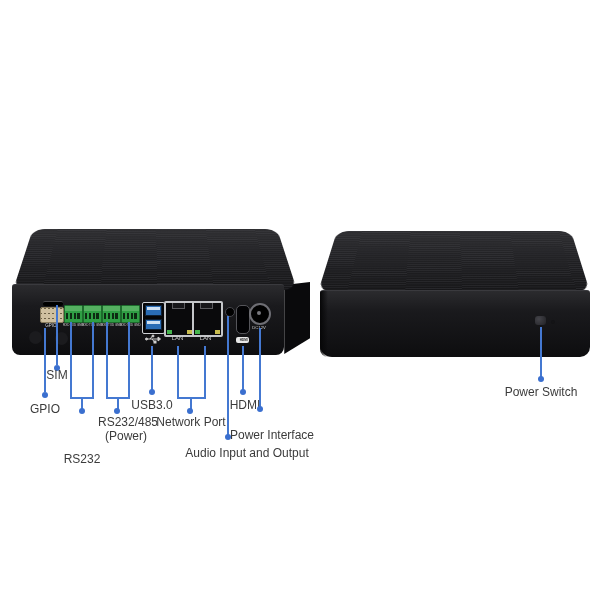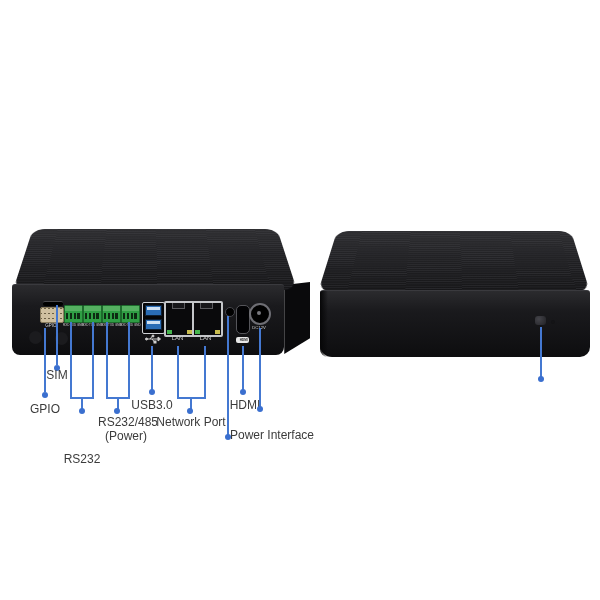--- a/index.html
+++ b/index.html
@@ -196,25 +196,27 @@
 
   <div class="co-line" id="l-neta"></div>
   <div class="co-line" id="l-netb"></div>
   <div class="co-hbar" id="h-net"></div>
   <div class="co-line" id="l-nets"></div>
   <div class="co-dot" id="d-net"></div>
   <div class="co-label" id="t-net">Network Port</div>
 
   <div class="co-line" id="l-audio"></div>
   <div class="co-dot" id="d-audio"></div>
+  <div class="co-label" id="t-audio">Audio Input and Output</div>
 
   <div class="co-line" id="l-hdmi"></div>
   <div class="co-dot" id="d-hdmi"></div>
   <div class="co-label" id="t-hdmi">HDMI</div>
 
   <div class="co-line" id="l-pif"></div>
   <div class="co-dot" id="d-pif"></div>
   <div class="co-label" id="t-pif">Power Interface</div>
 
   <div class="co-line" id="l-psw"></div>
   <div class="co-dot" id="d-psw"></div>
+  <div class="co-label" id="t-psw">Power Switch</div>
 
 </div>
 
 </body></html>

